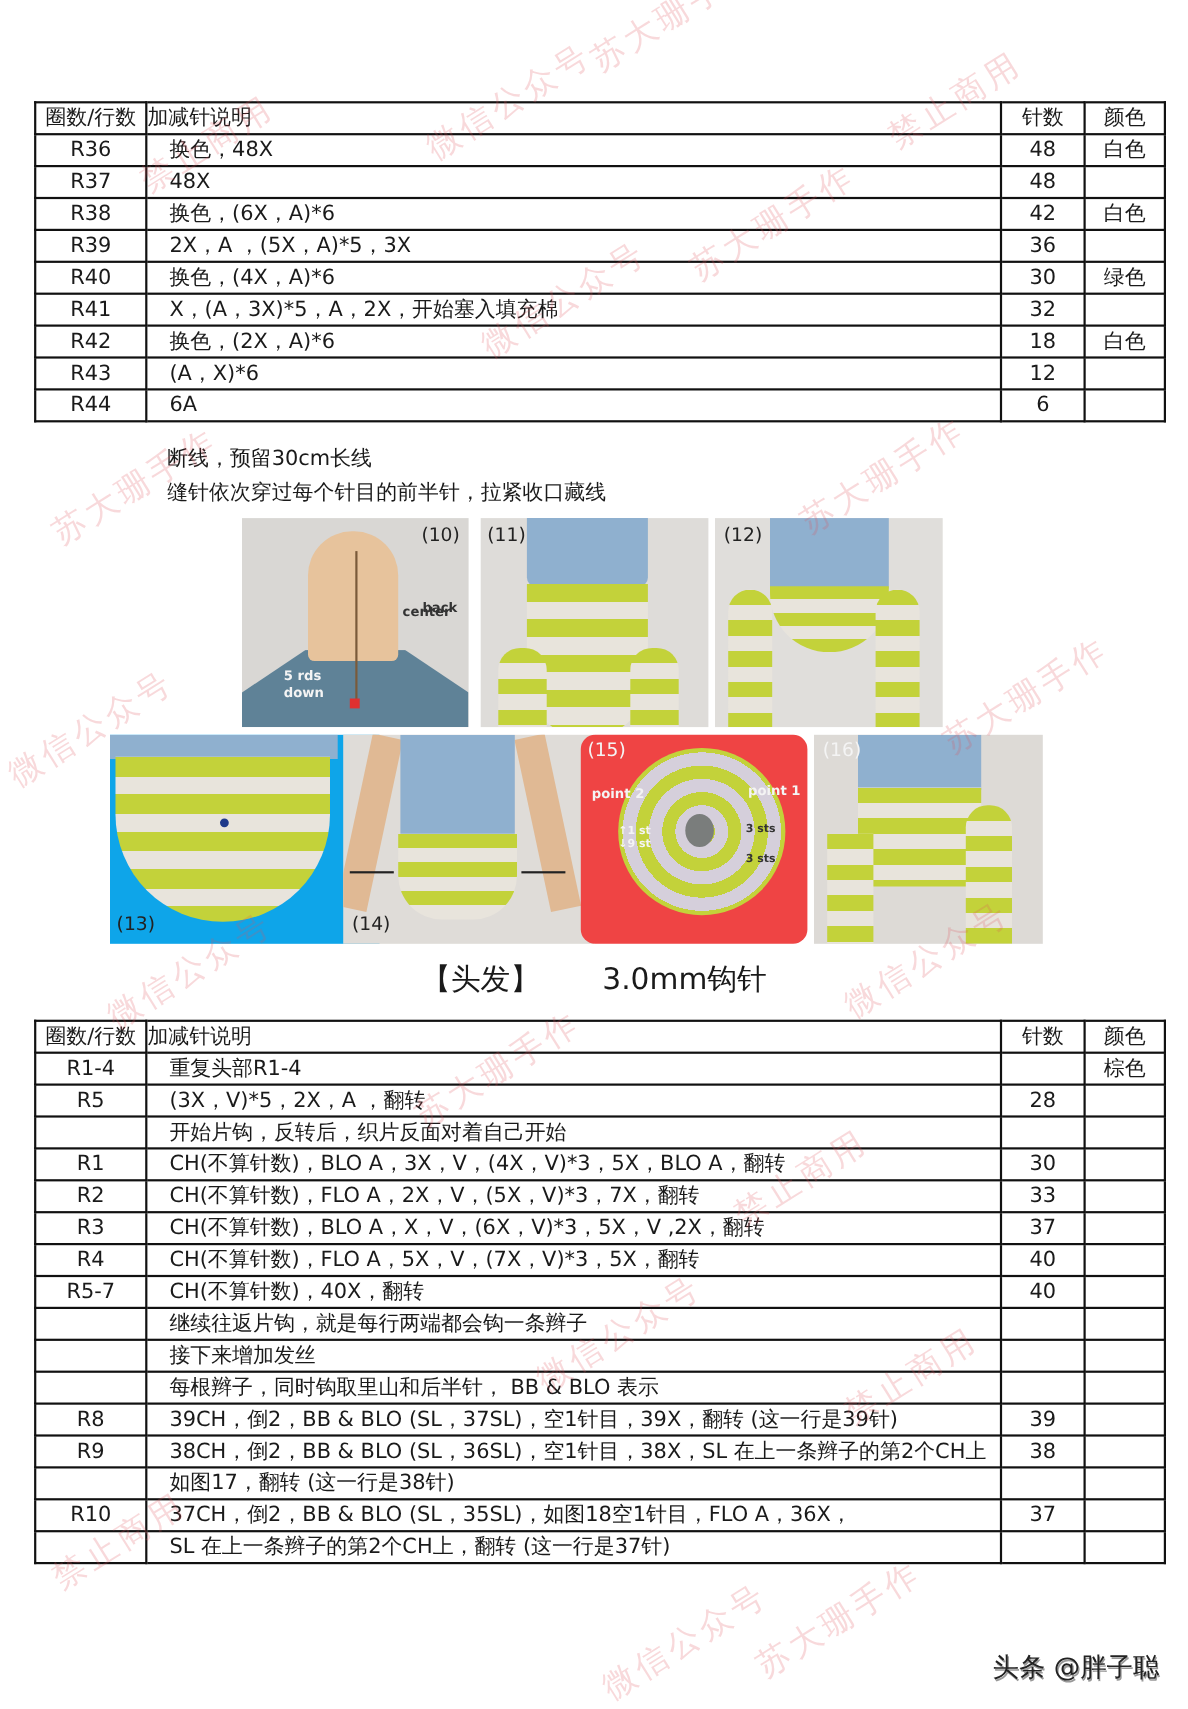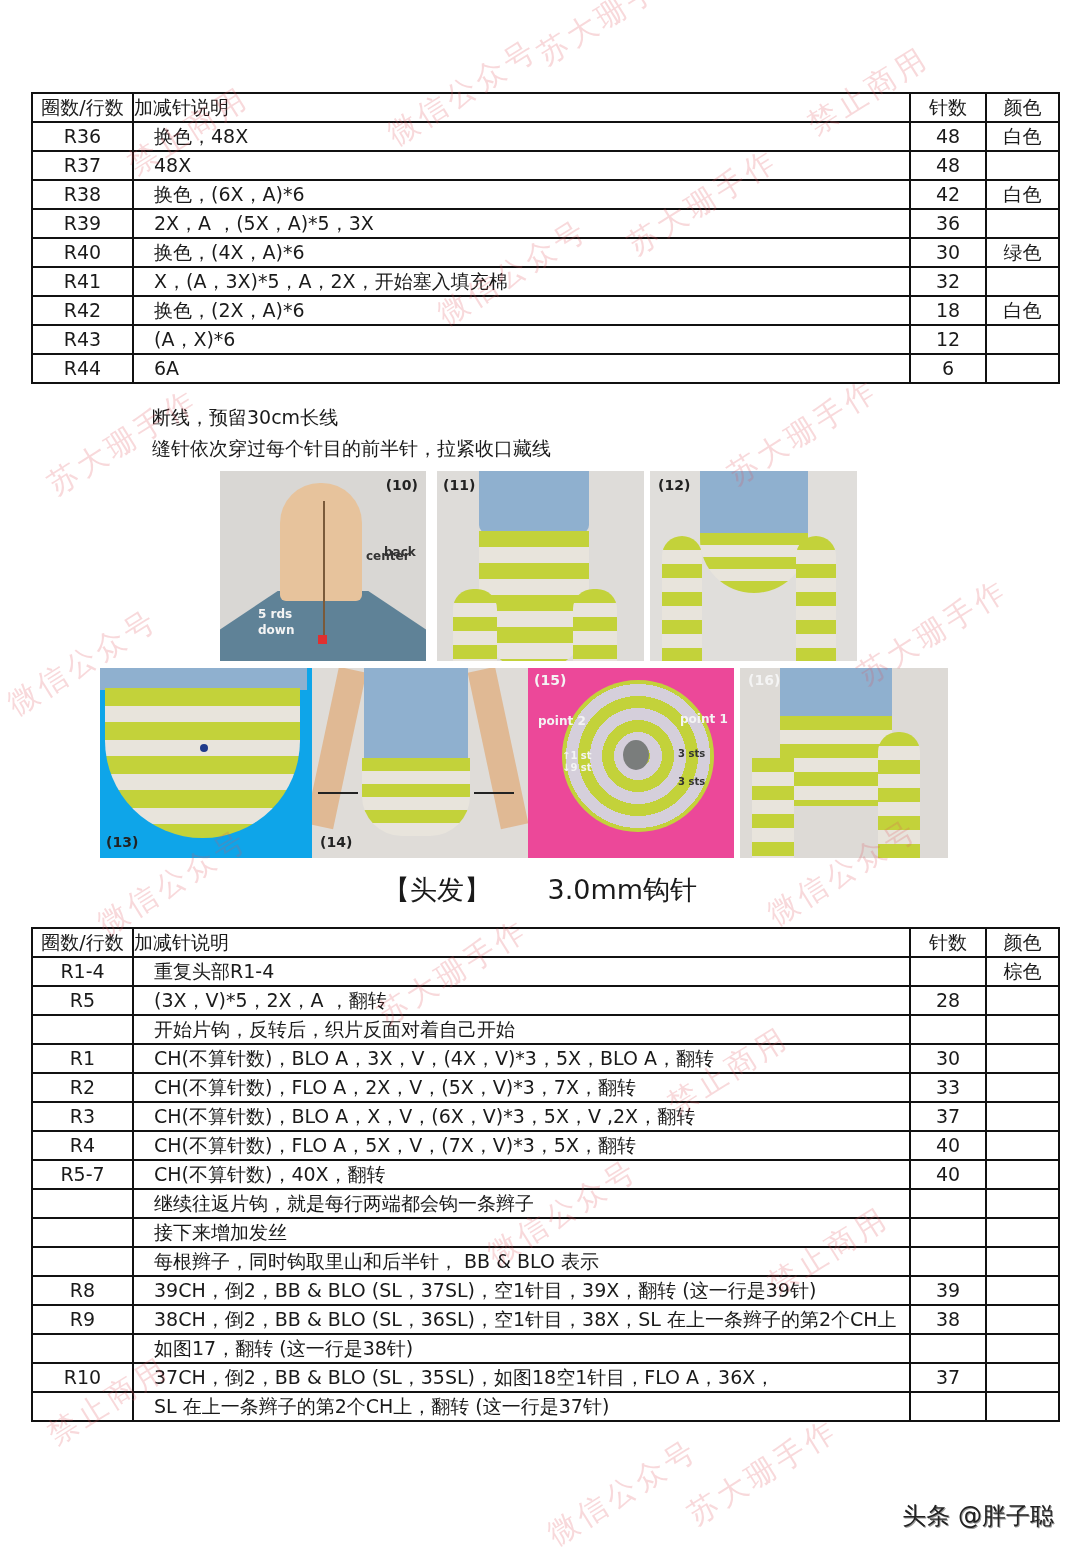--- a/index.html
+++ b/index.html
@@ -25,21 +25,21 @@
   .c-desc { text-align: left; padding-left: 20px !important; }
   .c-count { width: 74px; text-align: center; }
   .c-color { width: 71px; text-align: center; }
   th.c-desc { text-align: left; padding-left: 0 !important; }
   #table1 { top: 92px; }
   #table2 { top: 927px; }
   .notes { position: absolute; left: 152px; top: 402px; font-size: 19px; line-height: 31px; z-index: 2; }
   .photo {
     position: absolute; overflow: hidden; z-index: 1; background: #d8d8d6;
   }
-  .photo .label { position: absolute; font-size: 14px; font-weight: bold; color: #222; }
+  .photo .label { position: absolute; font-size: 17px; font-weight: normal; color: #222; }
   .photo .label.light { color: #f4f4f4; }
   .anno { position: absolute; font-size: 12px; font-weight: bold; color: #333; line-height: 15px; }
   .anno.light { color: #f4f4f4; }
   .section-title {
     position: absolute; top: 872px; left: 0; width: 1080px; text-align: center; font-size: 27px; z-index: 2;
   }
   .section-title .t1 { margin-right: 48px; }
   .footer-credit {
     position: absolute; right: 26px; top: 1500px; font-size: 24px; color: #222; z-index: 2;
     text-shadow: 1px 1px 0 #999;
@@ -156,21 +156,21 @@
 <div class="photo" style="left:312px;top:668px;width:228px;height:190px;background:#dfdcd8;">
   <div style="position:absolute;left:10px;top:0;width:28px;height:160px;background:#e0b994;transform:rotate(12deg);"></div>
   <div style="position:absolute;left:172px;top:0;width:28px;height:160px;background:#e0b994;transform:rotate(-12deg);"></div>
   <div style="position:absolute;left:52px;top:0;width:104px;height:92px;background:#8fb0cf;"></div>
   <div style="position:absolute;left:50px;top:90px;width:108px;height:78px;border-radius:0 0 40px 40px;background:repeating-linear-gradient(180deg,#c3d23a 0 13px,#e8e4dc 13px 26px);"></div>
   <div style="position:absolute;left:6px;top:124px;width:40px;height:2px;background:#222;"></div>
   <div style="position:absolute;left:162px;top:124px;width:40px;height:2px;background:#222;"></div>
   <span class="label" style="left:8px;bottom:8px;">(14)</span>
 </div>
 
-<div class="photo" style="left:528px;top:668px;width:206px;height:190px;background:#ec4899;">
+<div class="photo" style="left:528px;top:668px;width:206px;height:190px;background:#ef4444;border-radius:13px;">
   <div style="position:absolute;left:34px;top:12px;width:152px;height:152px;border-radius:50%;background:repeating-radial-gradient(circle,#c3d23a 0 12px,#d5cfdb 12px 24px);"></div>
   <div style="position:absolute;left:95px;top:72px;width:26px;height:30px;border-radius:50%;background:#7a7d7c;"></div>
   <span class="label light" style="left:6px;top:4px;">(15)</span>
   <span class="anno light" style="left:10px;top:46px;">point 2</span>
   <span class="anno light" style="left:152px;top:44px;">point 1</span>
   <span class="anno light" style="left:34px;top:80px;font-size:10px;">↑1 st</span>
   <span class="anno light" style="left:34px;top:92px;font-size:10px;">↓9 st</span>
   <span class="anno" style="left:150px;top:78px;font-size:10px;">3 sts</span>
   <span class="anno" style="left:150px;top:106px;font-size:10px;">3 sts</span>
 </div>

